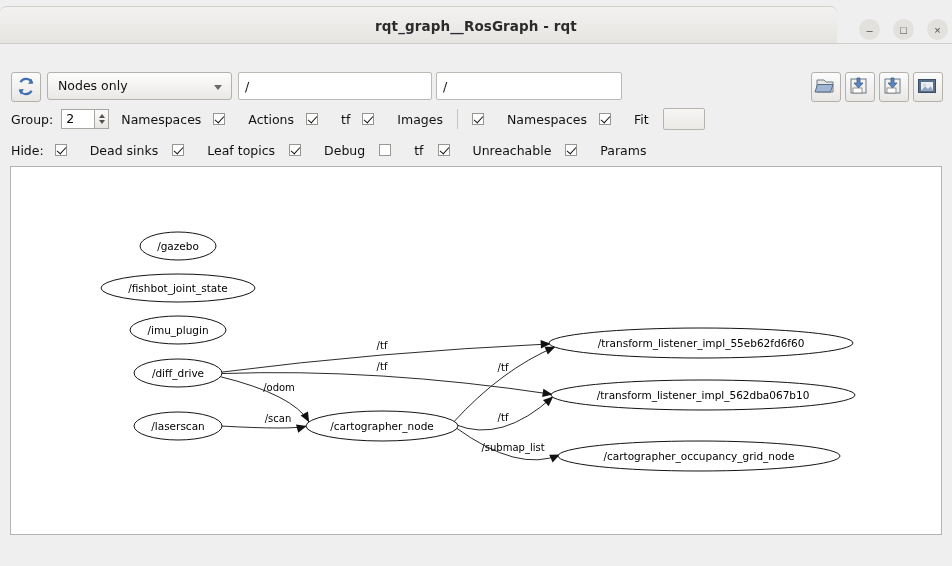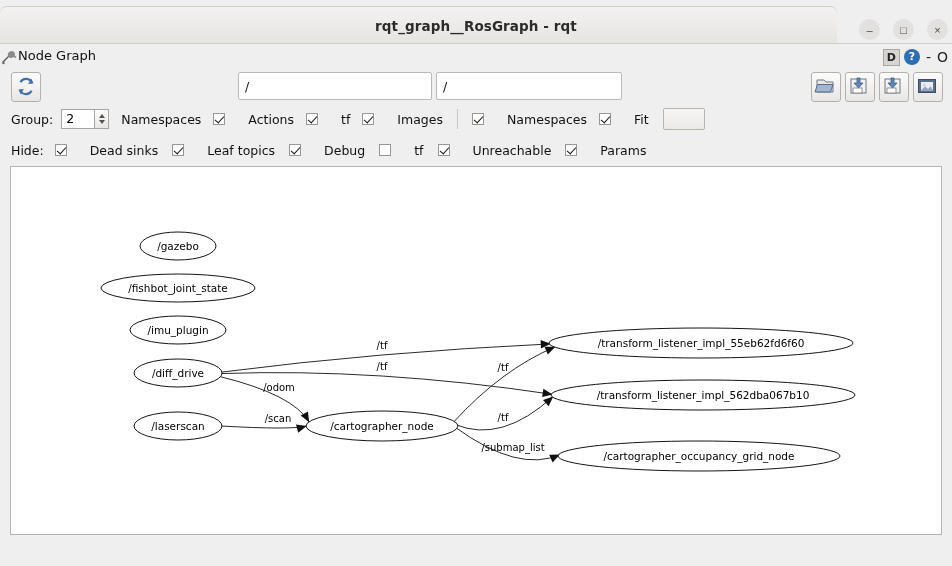--- a/index.html
+++ b/index.html
@@ -147,50 +147,38 @@
 <div id="window">
 
   <div id="titlebar">
     <div id="titlebar-text">rqt_graph__RosGraph - rqt</div>
     <button class="winbtn" id="btn-min">–</button>
     <button class="winbtn" id="btn-max">□</button>
     <button class="winbtn" id="btn-close">×</button>
   </div>
   <div id="titlebar-sep"></div>
 
-  <div id="dock-header">
-    <span id="dock-icon">
-      <svg width="16" height="16" viewBox="0 0 16 16">
-        <path d="M2 13 L8 7 M1.5 12.5 L3.5 14.5" stroke="#555" stroke-width="1.3" fill="none"></path>
-        <path d="M9 2.5 a3.3 3.3 0 1 0 3.6 5.2 l1.6 1.6 1.2-1.2 -1.6-1.6 A3.3 3.3 0 0 0 9 2.5 z" fill="#8a8a8a"></path>
-        <path d="M1 14.2 l1.2 1.2 1-1 -1.2-1.2 z" fill="#6f6f6f"></path>
-      </svg>
-    </span>
-    <div id="dock-title">Node Graph</div>
-    <div id="dock-right">
-      <span id="dock-d">D</span>
-      <span id="dock-help">?</span>
-      <span id="dock-dash">-</span>
-      <span id="dock-o">O</span>
-    </div>
-  </div>
 
   <div id="row1">
 
     <div id="refresh-btn">
       <span id="refresh-glyph">
         <svg width="18" height="19" viewBox="0 0 18 19">
           <path d="M15 6 A6.4 6.4 0 0 0 3.4 5.2" stroke="#3f6fae" stroke-width="2.1" fill="none"></path>
           <path d="M14.2 1.6 L16.4 6.6 L11.2 7 Z" fill="#3f6fae"></path>
           <path d="M3 13 A6.4 6.4 0 0 0 14.6 13.8" stroke="#3f6fae" stroke-width="2.1" fill="none"></path>
           <path d="M3.8 17.4 L1.6 12.4 L6.8 12 Z" fill="#3f6fae"></path>
         </svg>
       </span>
     </div>
 
+    <div id="filter-combo">
+      <span id="filter-combo-label">Nodes only</span>
+      <span id="filter-combo-arrow"></span>
+    </div>
 
     <input class="tfield" id="topic-field" value="/" style="">
     <input class="tfield" id="node-field" value="/" style="">
 
     <div id="tb-buttons">
       <div class="tb-btn">
         <svg width="26" height="26" viewBox="0 0 26 26">
           <path d="M5 7 h7 l2 2 h7 v10 h-16 z" fill="#e8e7e3" stroke="#6d7888" stroke-width="1"></path>
           <path d="M5.5 11.5 h15.5 l-2.5 7.5 h-15.5 z" fill="#9fb6d4" stroke="#5a6b82" stroke-width="1"></path>
         </svg>

